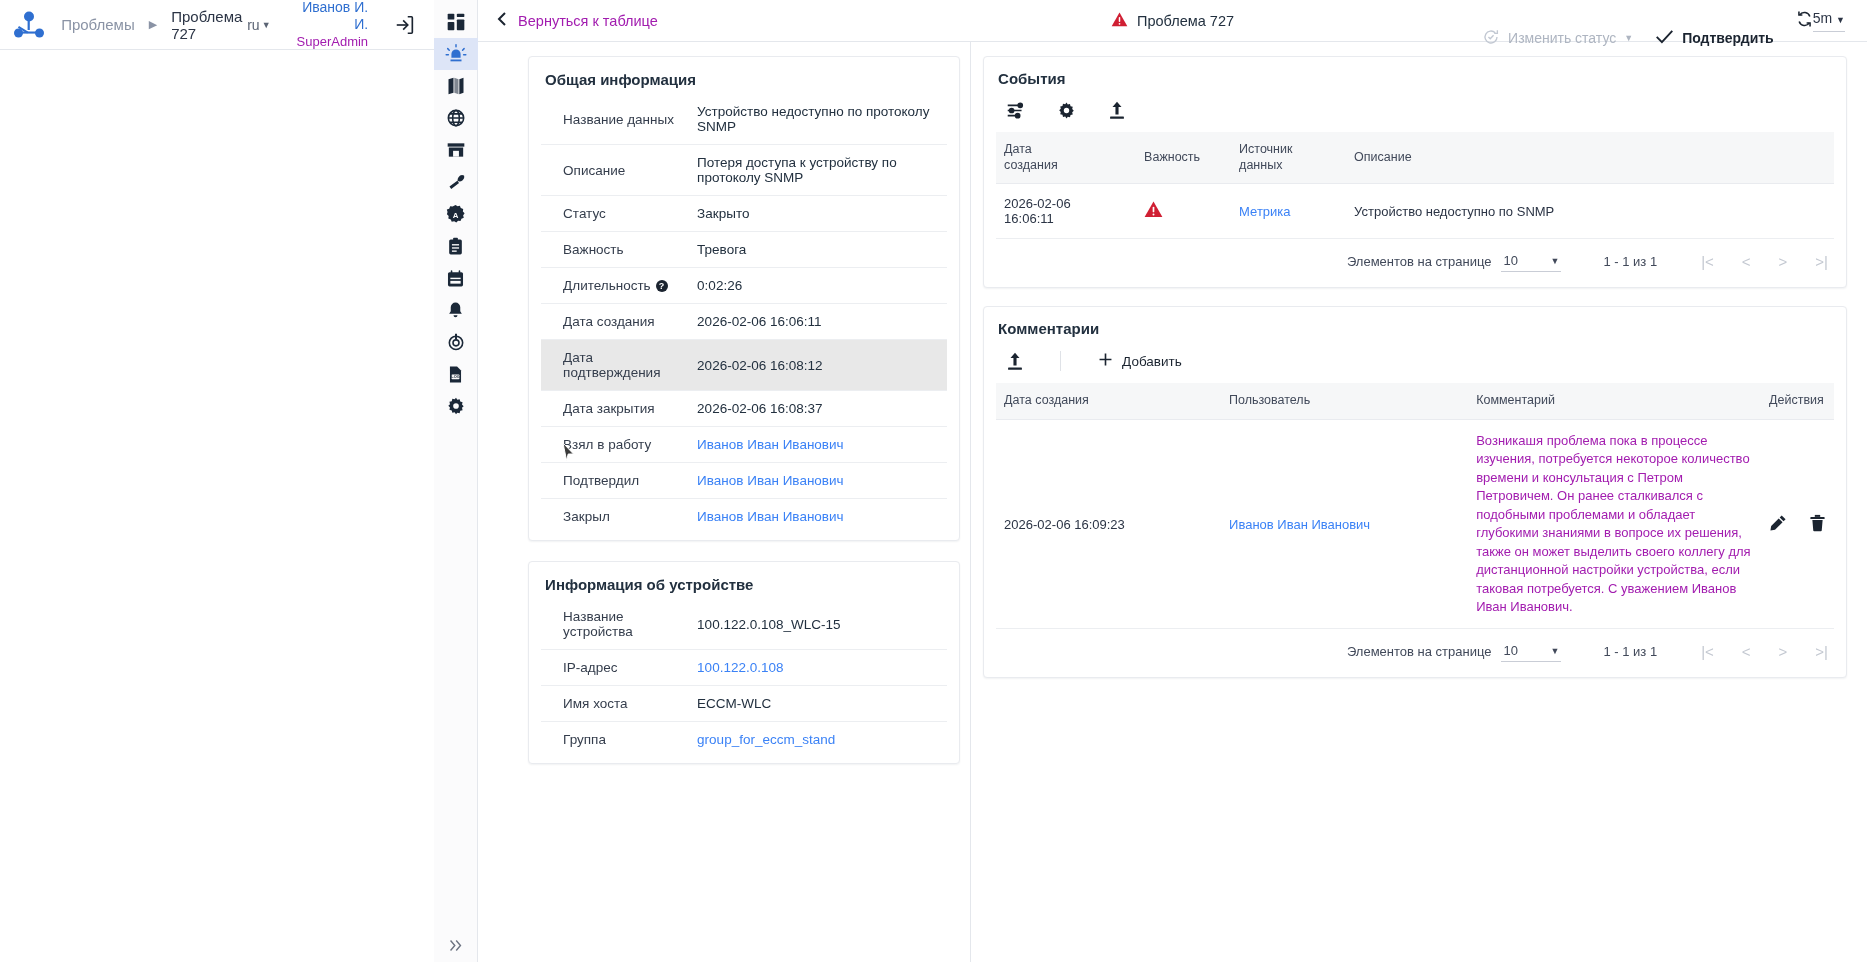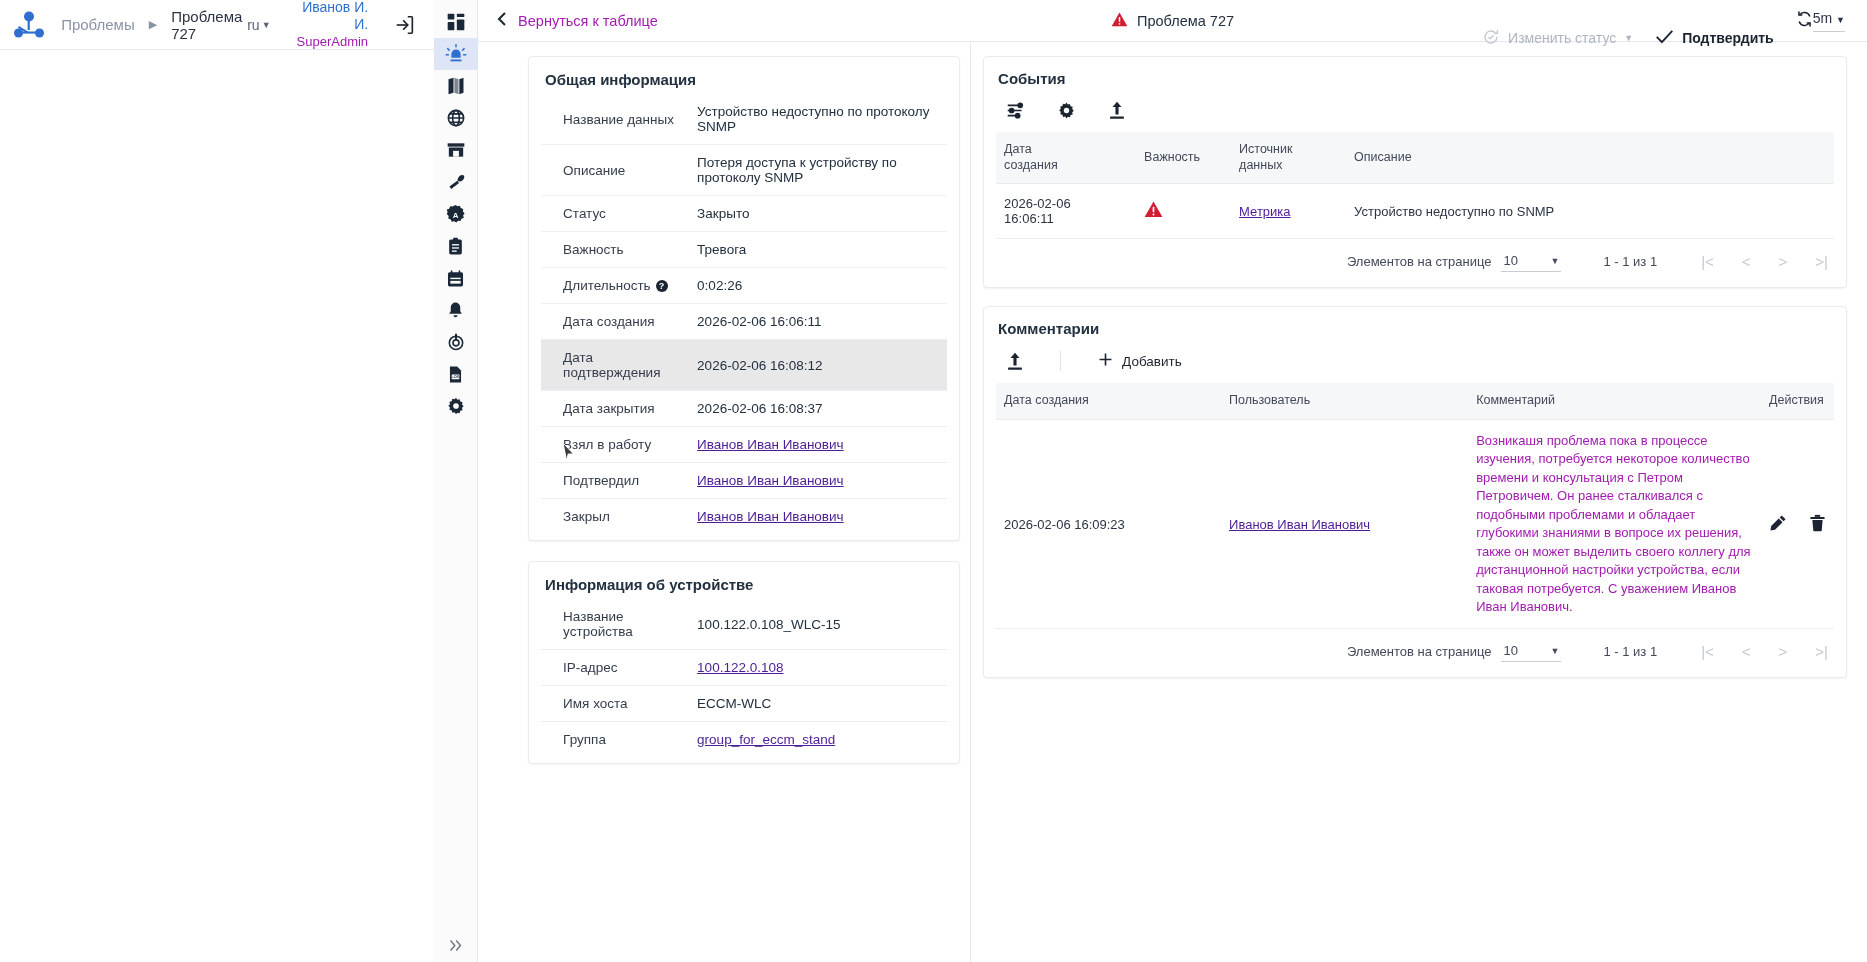--- a/index.html
+++ b/index.html
@@ -106,21 +106,21 @@
   }
   .card-title { font-size: 15px; font-weight: bold; color: #22303f; margin: 4px 2px 6px 4px; }
 
   table.kv { width: 100%; border-collapse: collapse; }
   table.kv tr { border-bottom: 1px solid #eceef1; }
   table.kv tr:last-child { border-bottom: none; }
   table.kv tr.hl { background: #e8e8e8; }
   table.kv td { padding: 10px 4px; font-size: 13.5px; vertical-align: middle; }
   table.kv td.k { width: 152px; color: #343d4c; padding-left: 22px; }
   table.kv td.v { color: #22303f; }
-  .link { color: #4c1d95; text-decoration: underline; cursor: pointer; }
+  .link { color: #3b82f6; cursor: pointer; }
   .help-ic {
     display: inline-flex; align-items: center; justify-content: center;
     width: 12px; height: 12px; border-radius: 50%;
     background: #1b2430; color: #fff; font-size: 9px; font-weight: bold;
     margin-left: 5px; vertical-align: middle; cursor: pointer;
   }
 
   
   .panel {
     border: 1px solid #e9ebef; border-radius: 4px;

